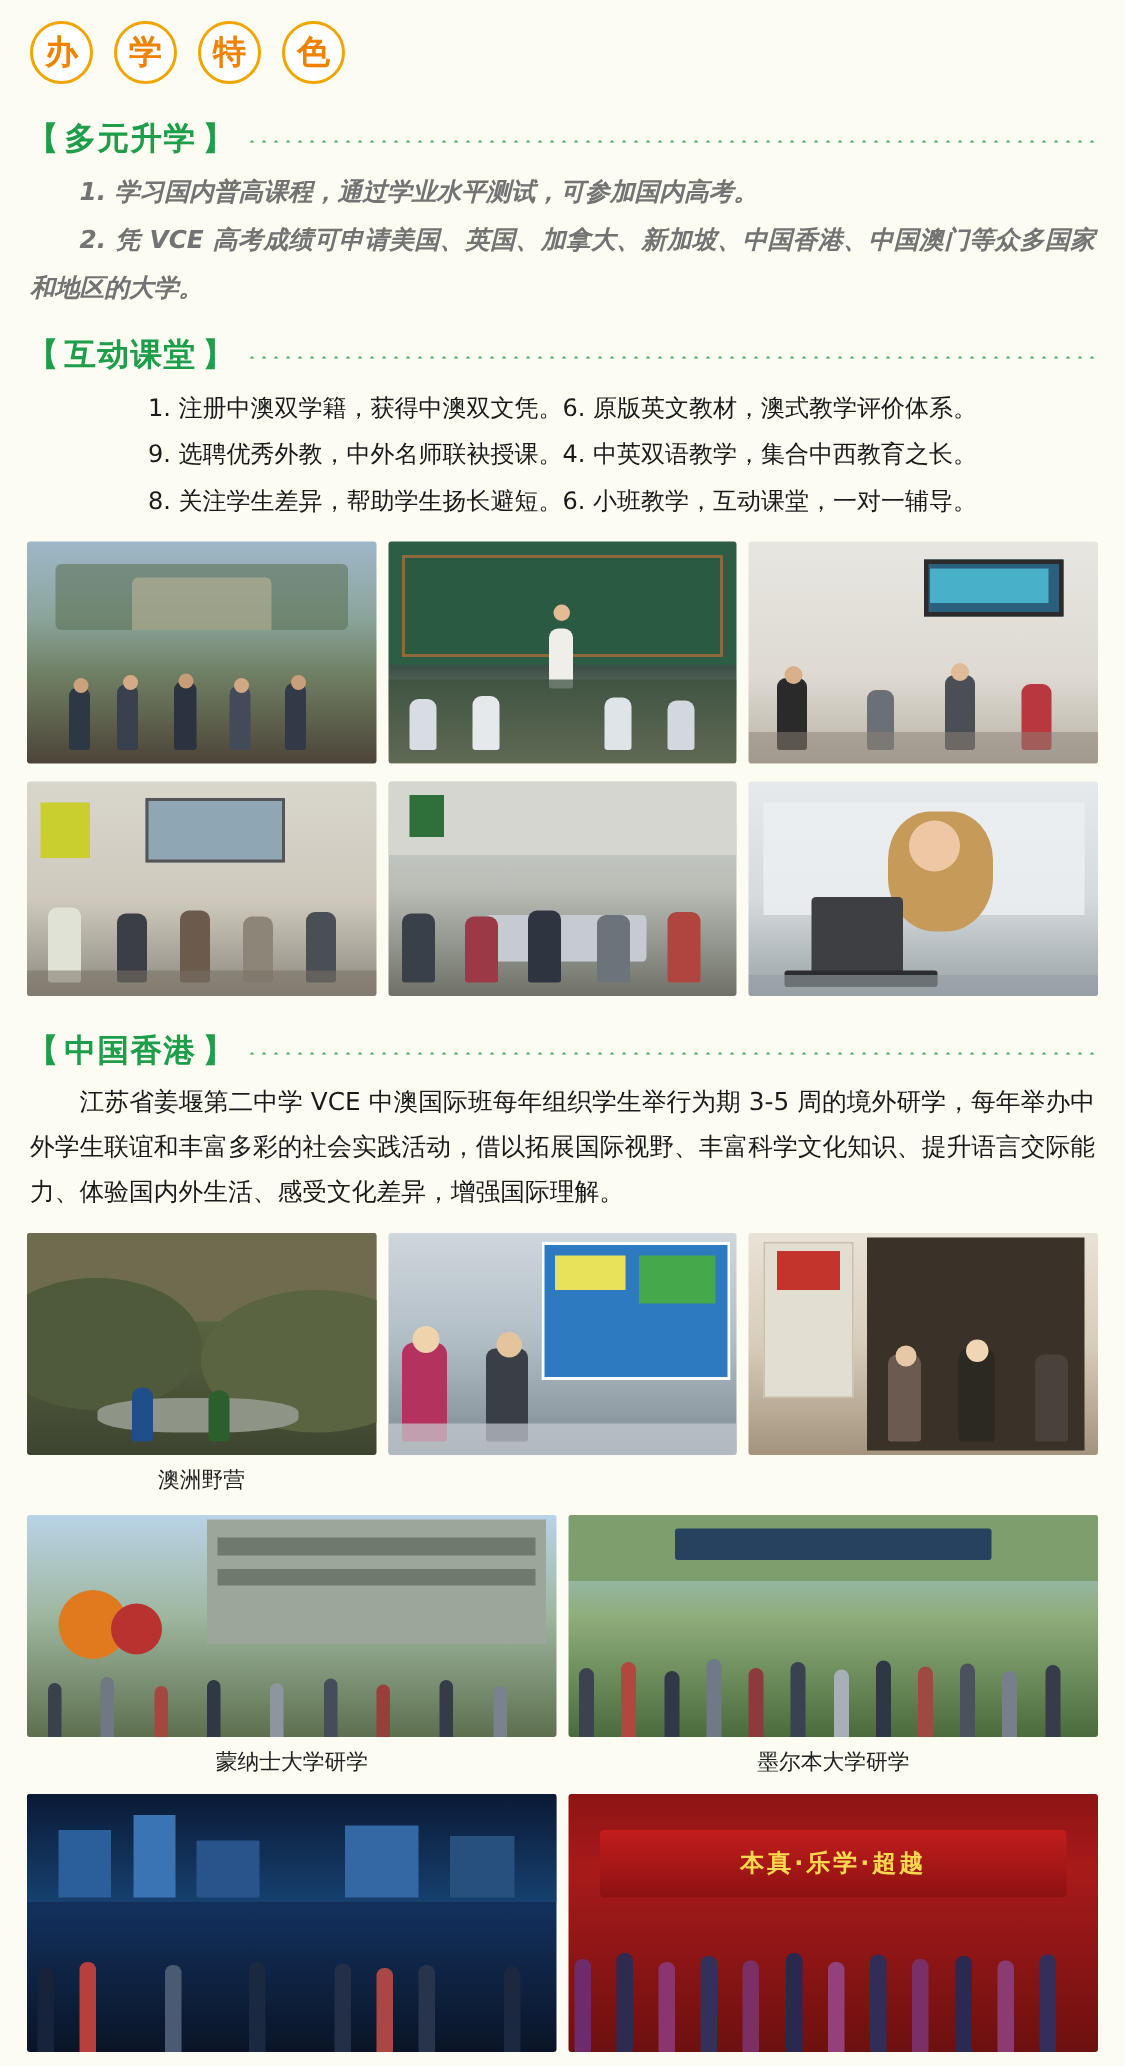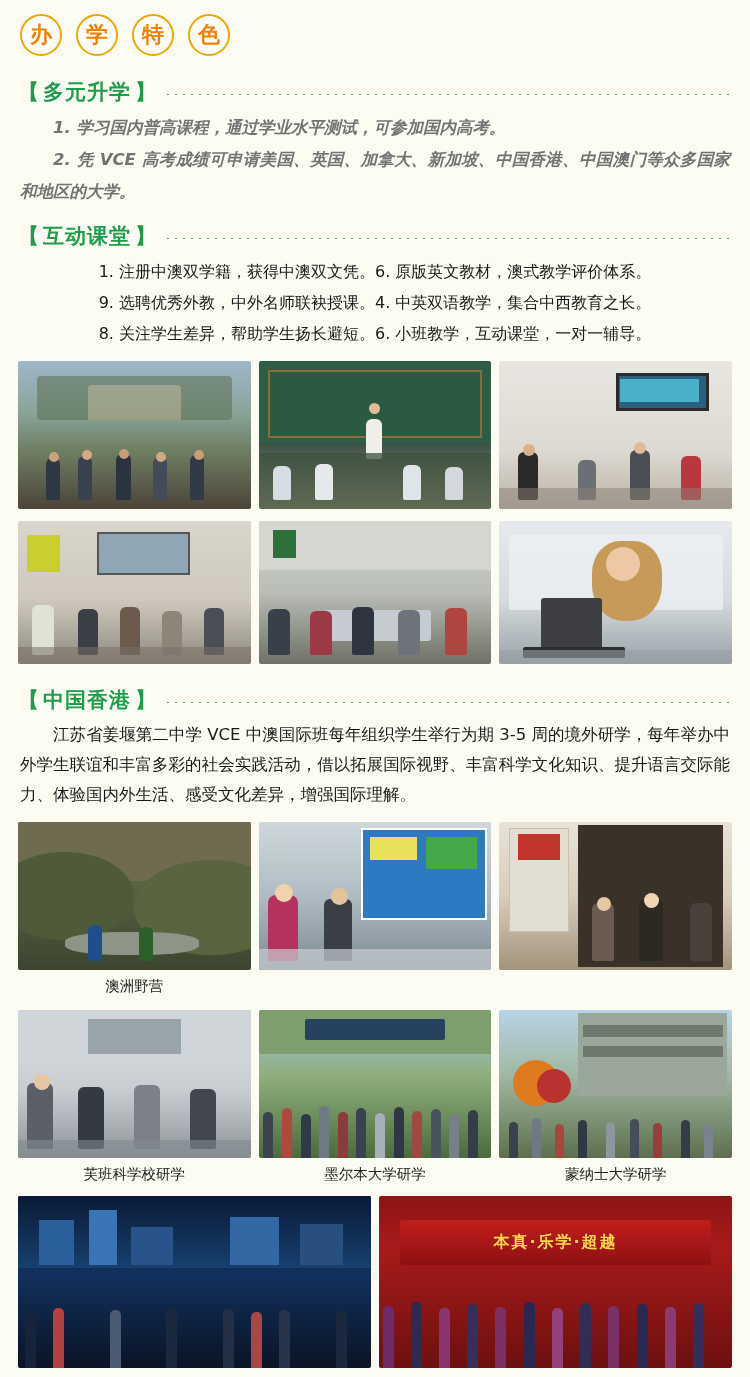--- a/index.html
+++ b/index.html
@@ -279,32 +279,39 @@
         <div class="head" style="left:42%;bottom:40%;width:14px;height:14px;background:#e7c8a6;"></div>
         <div class="person" style="left:60%;width:24px;height:62px;background:#2c2822;"></div>
         <div class="head" style="left:62%;bottom:42%;width:15px;height:15px;background:#f0d6b4;"></div>
         <div class="person" style="left:82%;width:22px;height:58px;background:#4a423a;"></div>
       </div>
     </div>
   </div>
 
   <div class="grid3">
     <div class="cell">
-      <div class="ph p10">
-        <div class="bar" style="left:0;top:0;width:100%;height:36%;background:#cfd5d9;"></div>
-        <div class="bar" style="left:30%;top:6%;width:40%;height:24%;background:#9aa5ab;"></div>
-        <div class="person" style="left:4%;width:26px;height:66px;background:#5b6068;"></div>
-        <div class="head" style="left:7%;bottom:46%;width:16px;height:16px;background:#e6c7a4;"></div>
-        <div class="person" style="left:26%;width:26px;height:62px;background:#2f3views;"></div>
-        <div class="person" style="left:26%;width:26px;height:62px;background:#343a42;"></div>
-        <div class="person" style="left:50%;width:26px;height:64px;background:#7d8088;"></div>
-        <div class="person" style="left:74%;width:26px;height:60px;background:#42474f;"></div>
-        <div class="bar" style="left:0;bottom:0;width:100%;height:12%;background:rgba(130,138,144,.6);"></div>
-      </div>
-      <div class="cap">芙班科学校研学</div>
+      <div class="ph p12">
+        <div class="bar" style="left:34%;top:2%;width:64%;height:56%;background:#9aa79a;"></div>
+        <div class="bar" style="left:36%;top:10%;width:60%;height:8%;background:#6e7a6e;"></div>
+        <div class="bar" style="left:36%;top:24%;width:60%;height:8%;background:#6e7a6e;"></div>
+        <div class="blob" style="left:6%;top:34%;width:46px;height:46px;background:#e07a1f;"></div>
+        <div class="blob" style="left:16%;top:40%;width:34px;height:34px;background:#b8332f;"></div>
+        <div class="crowd" style="height:40%;">
+          <span style="left:4%;width:9px;height:36px;background:#39414d;"></span>
+          <span style="left:14%;width:9px;height:40px;background:#6f7883;"></span>
+          <span style="left:24%;width:9px;height:34px;background:#a4483f;"></span>
+          <span style="left:34%;width:9px;height:38px;background:#2f3843;"></span>
+          <span style="left:46%;width:9px;height:36px;background:#8d959e;"></span>
+          <span style="left:56%;width:9px;height:39px;background:#444d59;"></span>
+          <span style="left:66%;width:9px;height:35px;background:#97403b;"></span>
+          <span style="left:78%;width:9px;height:38px;background:#333c47;"></span>
+          <span style="left:88%;width:9px;height:34px;background:#79828d;"></span>
+        </div>
+      </div>
+      <div class="cap">蒙纳士大学研学</div>
     </div>
     <div class="cell">
       <div class="ph p11">
         <div class="bar" style="left:0;top:0;width:100%;height:30%;background:#7e9e6e;"></div>
         <div class="bar" style="left:20%;top:6%;width:60%;height:14%;background:#27425e;border-radius:2px;"></div>
         <div class="crowd">
           <span style="left:2%;width:10px;height:46px;background:#3b4350;"></span>
           <span style="left:10%;width:10px;height:50px;background:#b1483f;"></span>
           <span style="left:18%;width:10px;height:44px;background:#2f3a46;"></span>
           <span style="left:26%;width:10px;height:52px;background:#6f7a86;"></span>
@@ -313,41 +320,20 @@
           <span style="left:50%;width:10px;height:45px;background:#a7b0b8;"></span>
           <span style="left:58%;width:10px;height:51px;background:#2e3844;"></span>
           <span style="left:66%;width:10px;height:47px;background:#9d4a42;"></span>
           <span style="left:74%;width:10px;height:49px;background:#49525e;"></span>
           <span style="left:82%;width:10px;height:44px;background:#767f8a;"></span>
           <span style="left:90%;width:10px;height:48px;background:#343d49;"></span>
         </div>
       </div>
       <div class="cap">墨尔本大学研学</div>
     </div>
-    <div class="cell">
-      <div class="ph p12">
-        <div class="bar" style="left:34%;top:2%;width:64%;height:56%;background:#9aa79a;"></div>
-        <div class="bar" style="left:36%;top:10%;width:60%;height:8%;background:#6e7a6e;"></div>
-        <div class="bar" style="left:36%;top:24%;width:60%;height:8%;background:#6e7a6e;"></div>
-        <div class="blob" style="left:6%;top:34%;width:46px;height:46px;background:#e07a1f;"></div>
-        <div class="blob" style="left:16%;top:40%;width:34px;height:34px;background:#b8332f;"></div>
-        <div class="crowd" style="height:40%;">
-          <span style="left:4%;width:9px;height:36px;background:#39414d;"></span>
-          <span style="left:14%;width:9px;height:40px;background:#6f7883;"></span>
-          <span style="left:24%;width:9px;height:34px;background:#a4483f;"></span>
-          <span style="left:34%;width:9px;height:38px;background:#2f3843;"></span>
-          <span style="left:46%;width:9px;height:36px;background:#8d959e;"></span>
-          <span style="left:56%;width:9px;height:39px;background:#444d59;"></span>
-          <span style="left:66%;width:9px;height:35px;background:#97403b;"></span>
-          <span style="left:78%;width:9px;height:38px;background:#333c47;"></span>
-          <span style="left:88%;width:9px;height:34px;background:#79828d;"></span>
-        </div>
-      </div>
-      <div class="cap">蒙纳士大学研学</div>
-    </div>
   </div>
 
   <div class="grid2">
     <div class="cell">
       <div class="ph p13">
         <div class="bar" style="left:0;top:0;width:100%;height:42%;background:linear-gradient(#0a1a36,#16406e);"></div>
         <div class="bar" style="left:6%;top:14%;width:10%;height:26%;background:#2b5f9b;"></div>
         <div class="bar" style="left:20%;top:8%;width:8%;height:32%;background:#3a74b5;"></div>
         <div class="bar" style="left:32%;top:18%;width:12%;height:22%;background:#29548b;"></div>
         <div class="bar" style="left:60%;top:12%;width:14%;height:28%;background:#3468a5;"></div>

